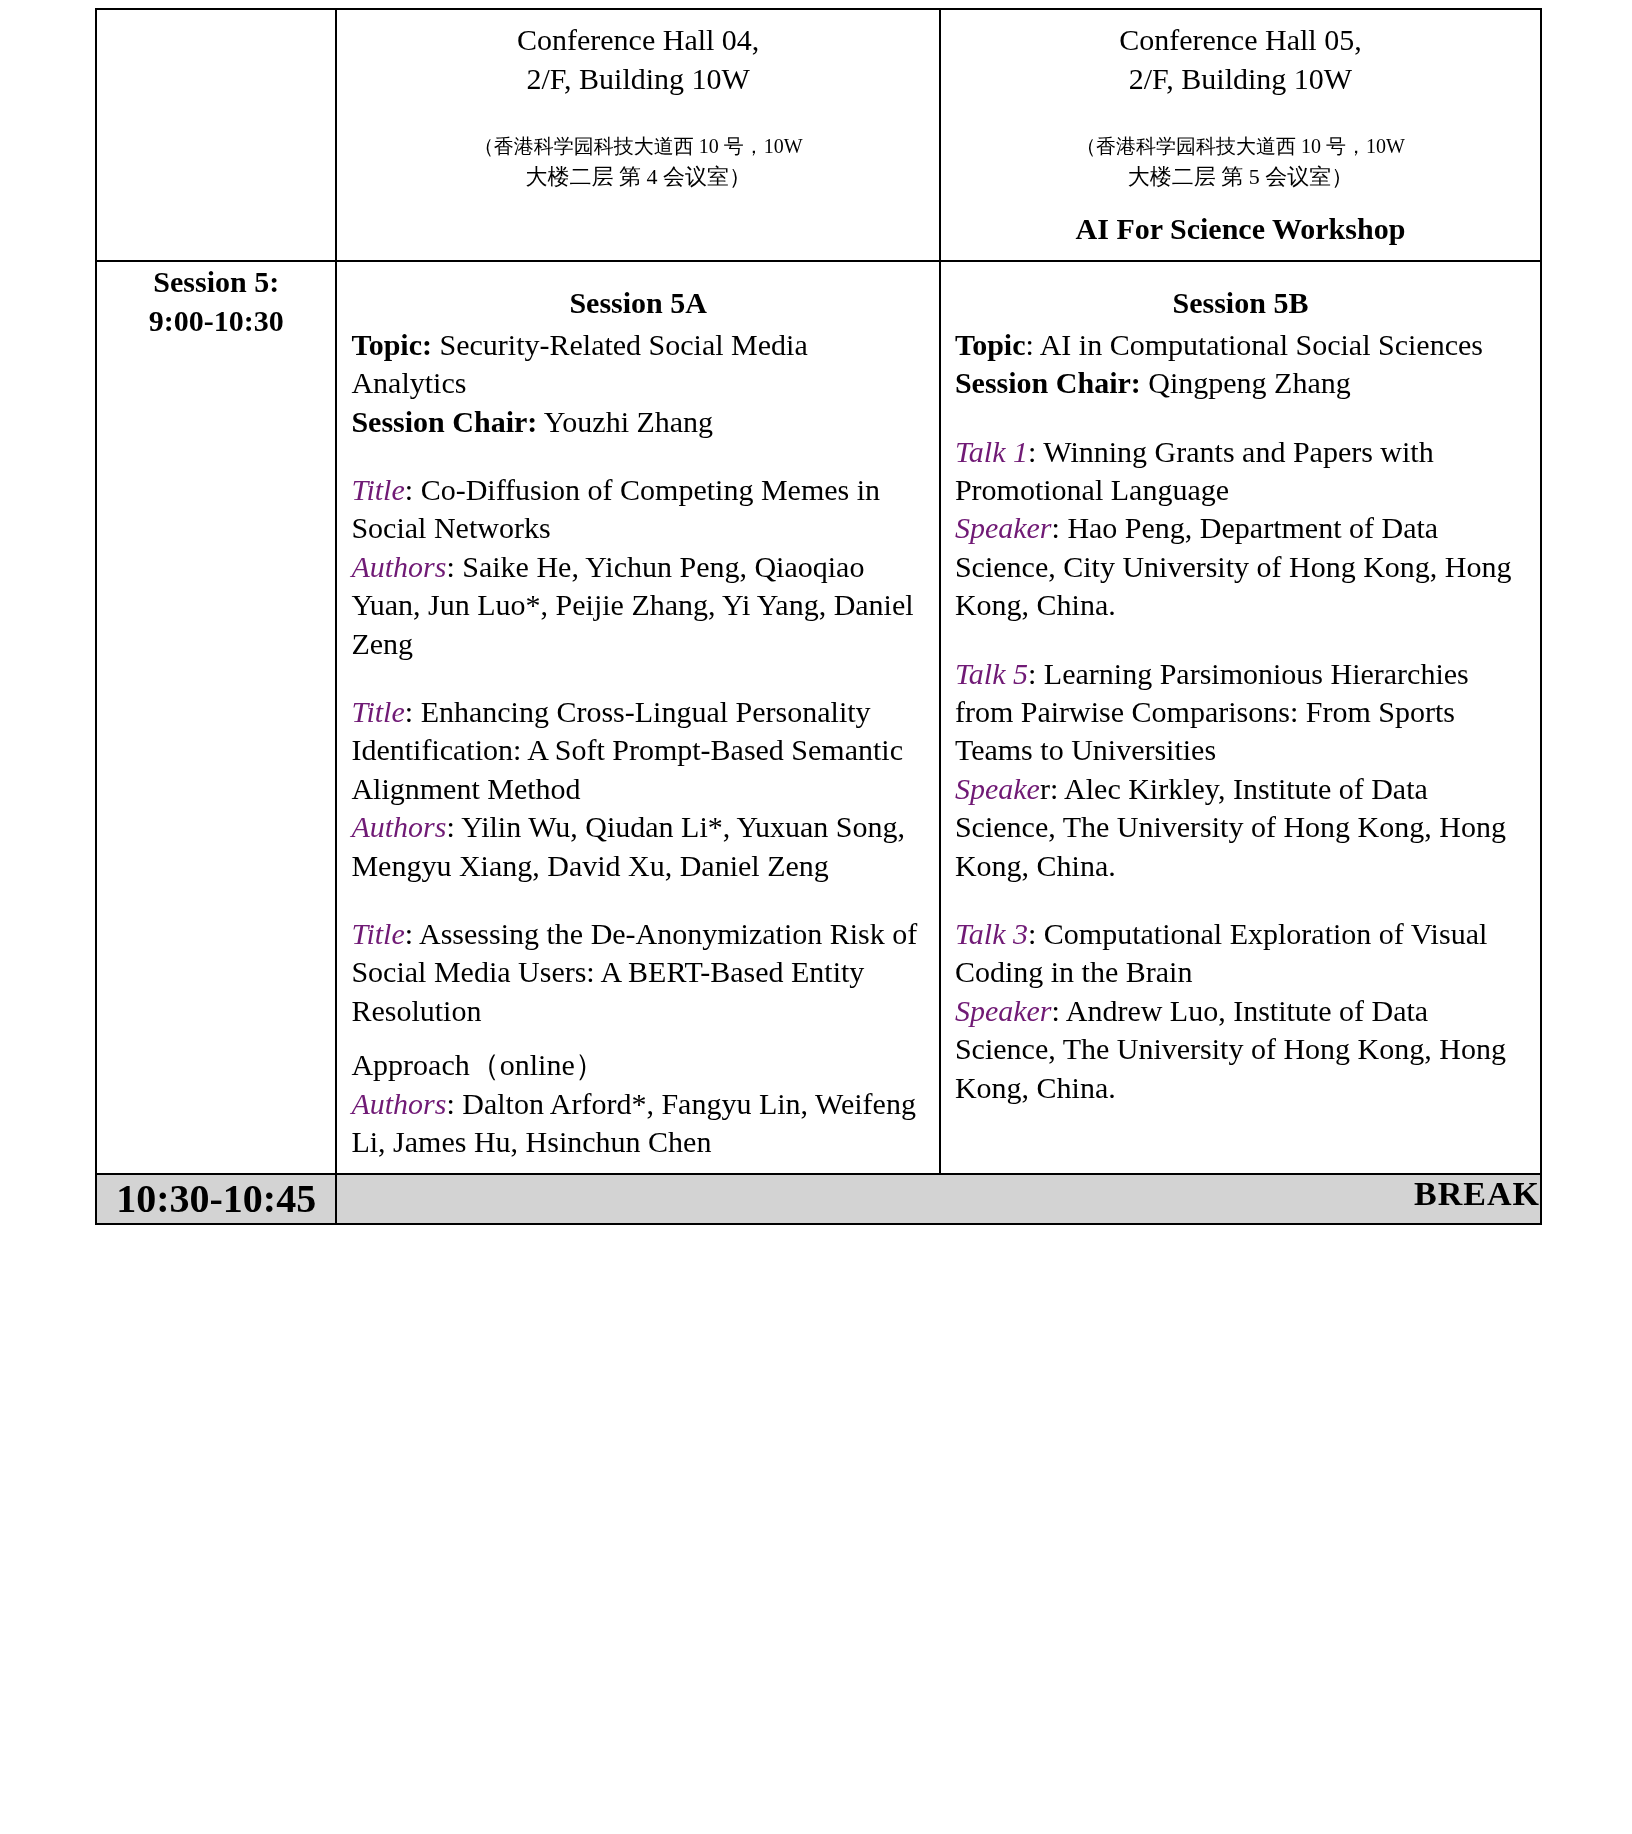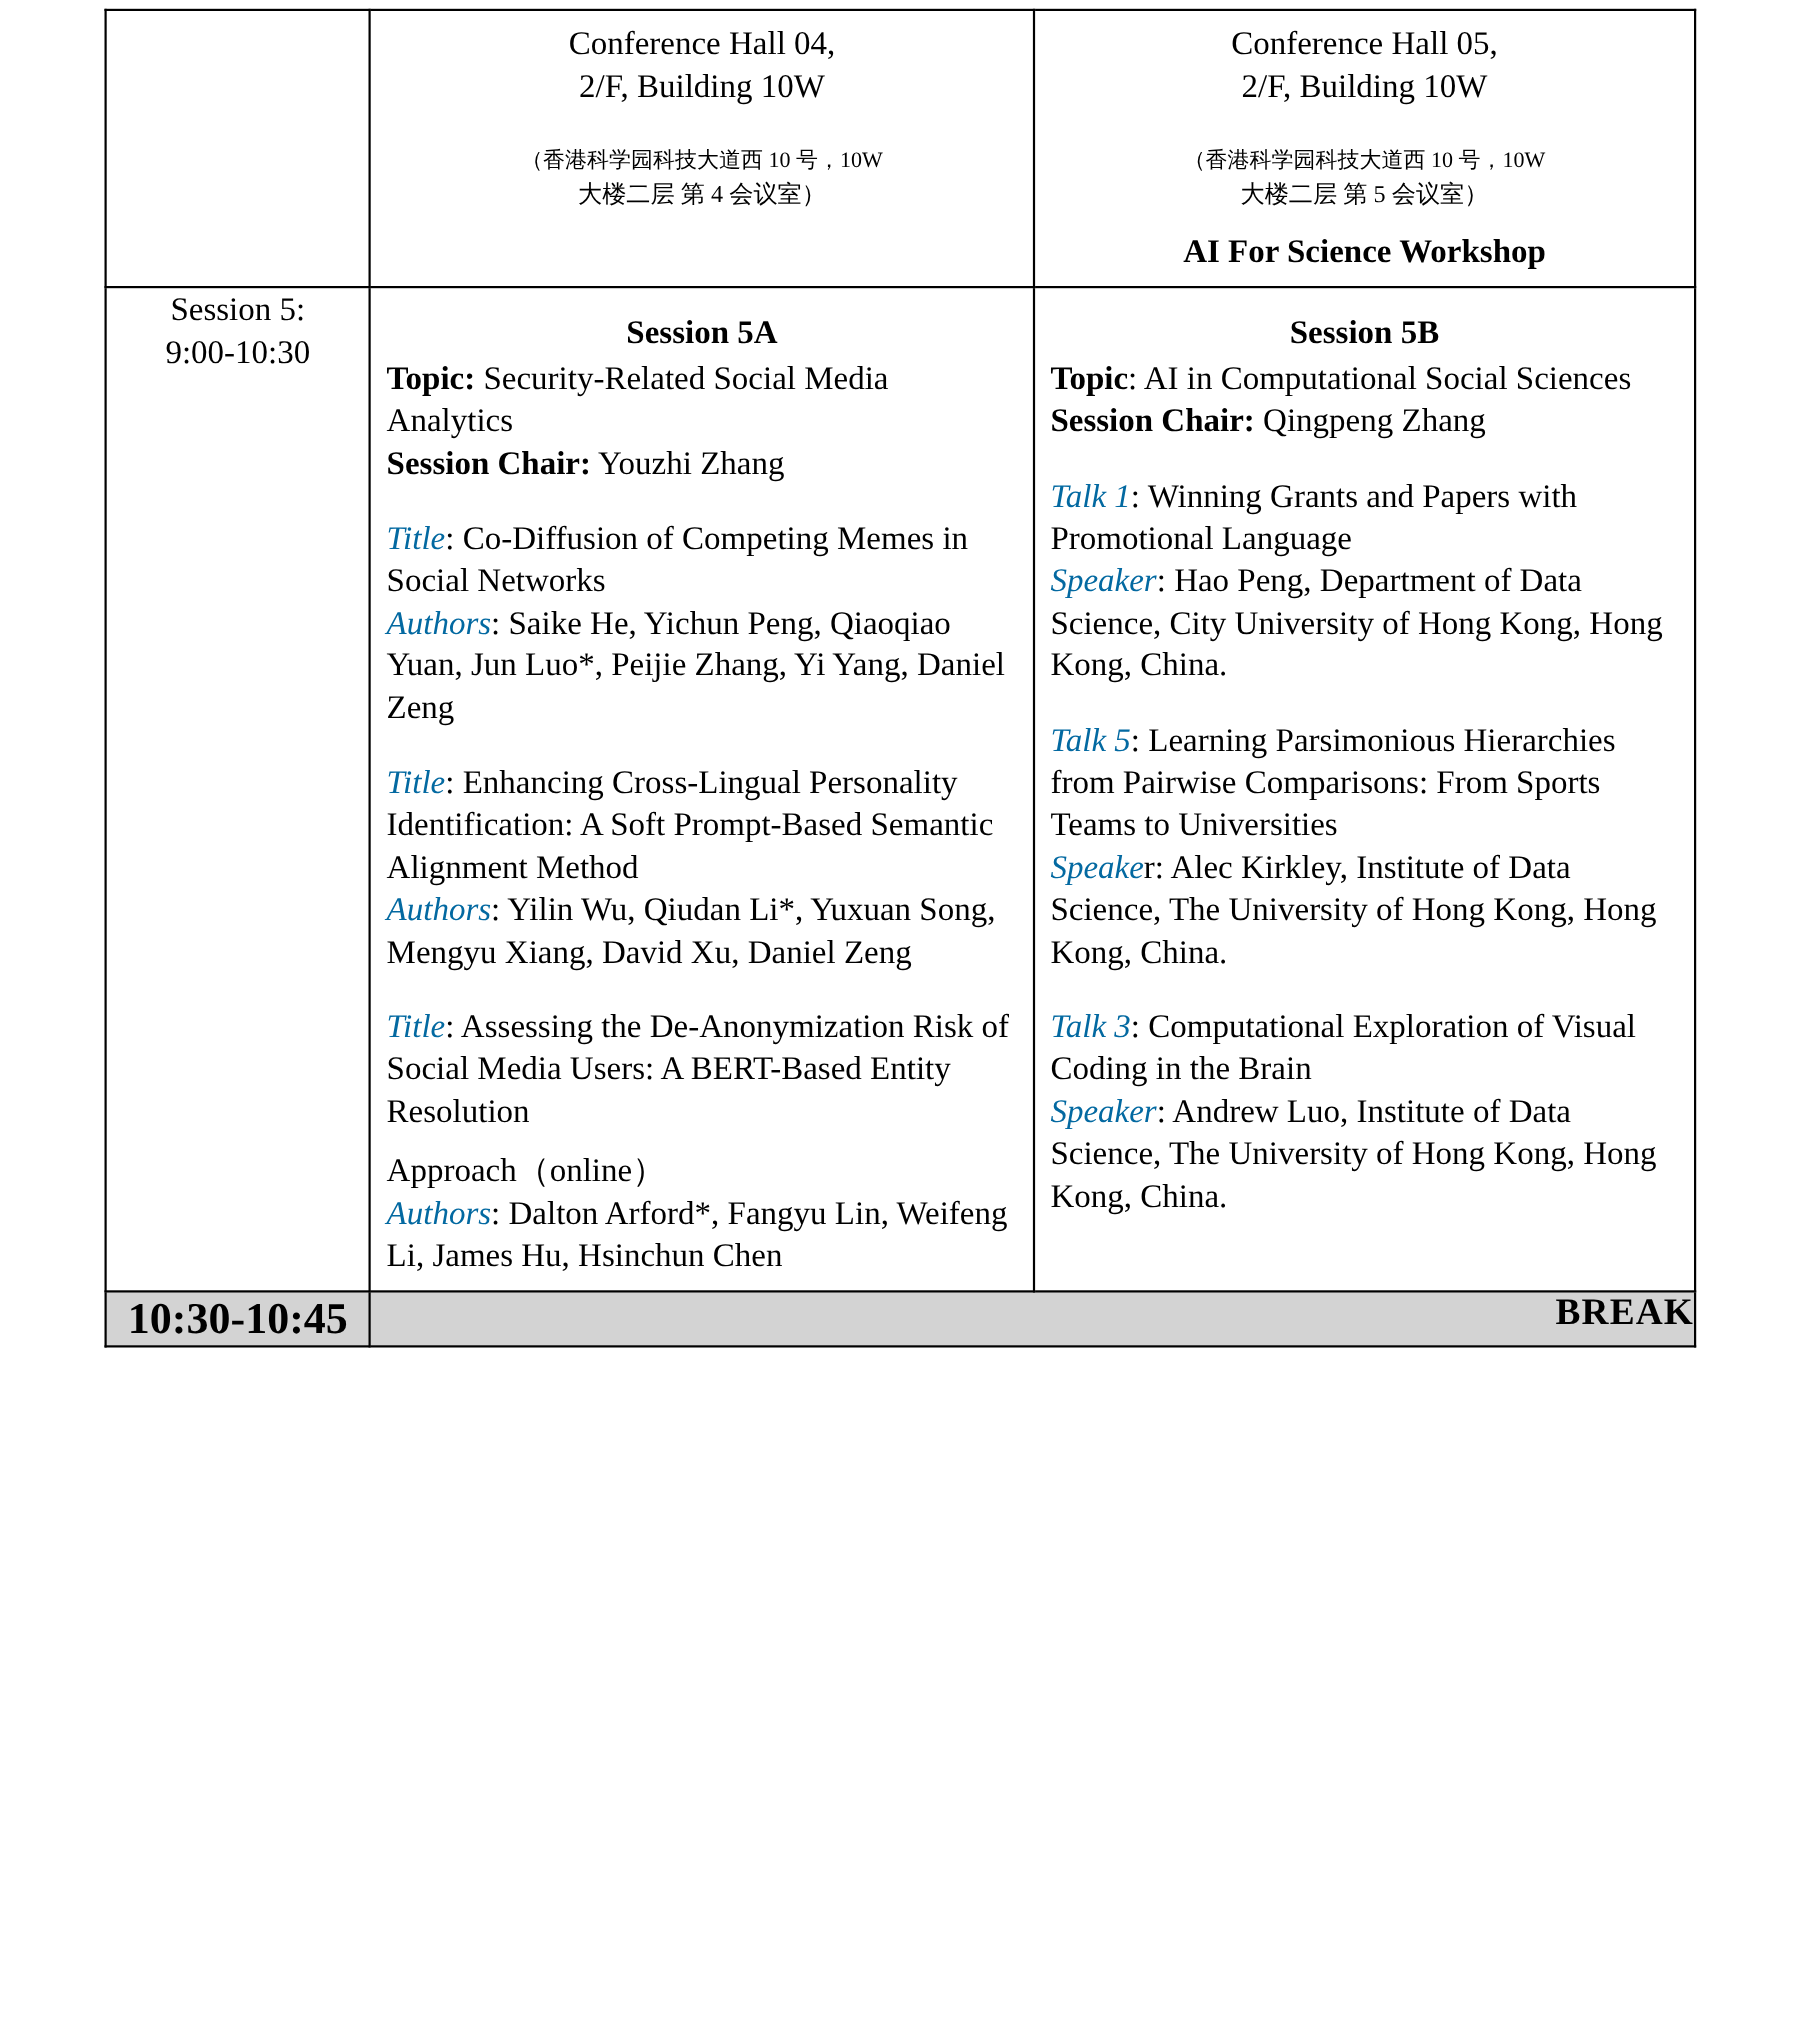--- a/index.html
+++ b/index.html
@@ -50,21 +50,21 @@
   }
   .venue .cn-2 { display: block; font-size: 22px; line-height: 1.45;}
   .workshop {
     display: block;
     margin-top: 16px;
     font-weight: bold;
     font-size: 30px;
   }
   .time-cell {
     text-align: center;
-    font-weight: normal;
+    font-weight: bold;
     font-size: 30px;
     line-height: 1.32;
     vertical-align: middle;
   }
   .session-head {
     text-align: center;
     font-weight: bold;
     font-size: 30px;
     margin: 14px 0 6px 0;
   }
@@ -75,21 +75,21 @@
   }
   .meta b { font-weight: bold; }
   .item {
     font-size: 30px;
     line-height: 1.28;
     margin: 0;
   }
   .gap { height: 30px; }
   .gap-sm { height: 16px; }
   .lbl {
-    color: #0369a1;
+    color: #701a75;
     font-style: italic;
   }
   .break-row td {
     background: #d3d3d3;
   }
   .break-label {
     text-align: center;
     font-weight: bold;
     font-size: 40px;
     padding: 26px 0 26px 0;

